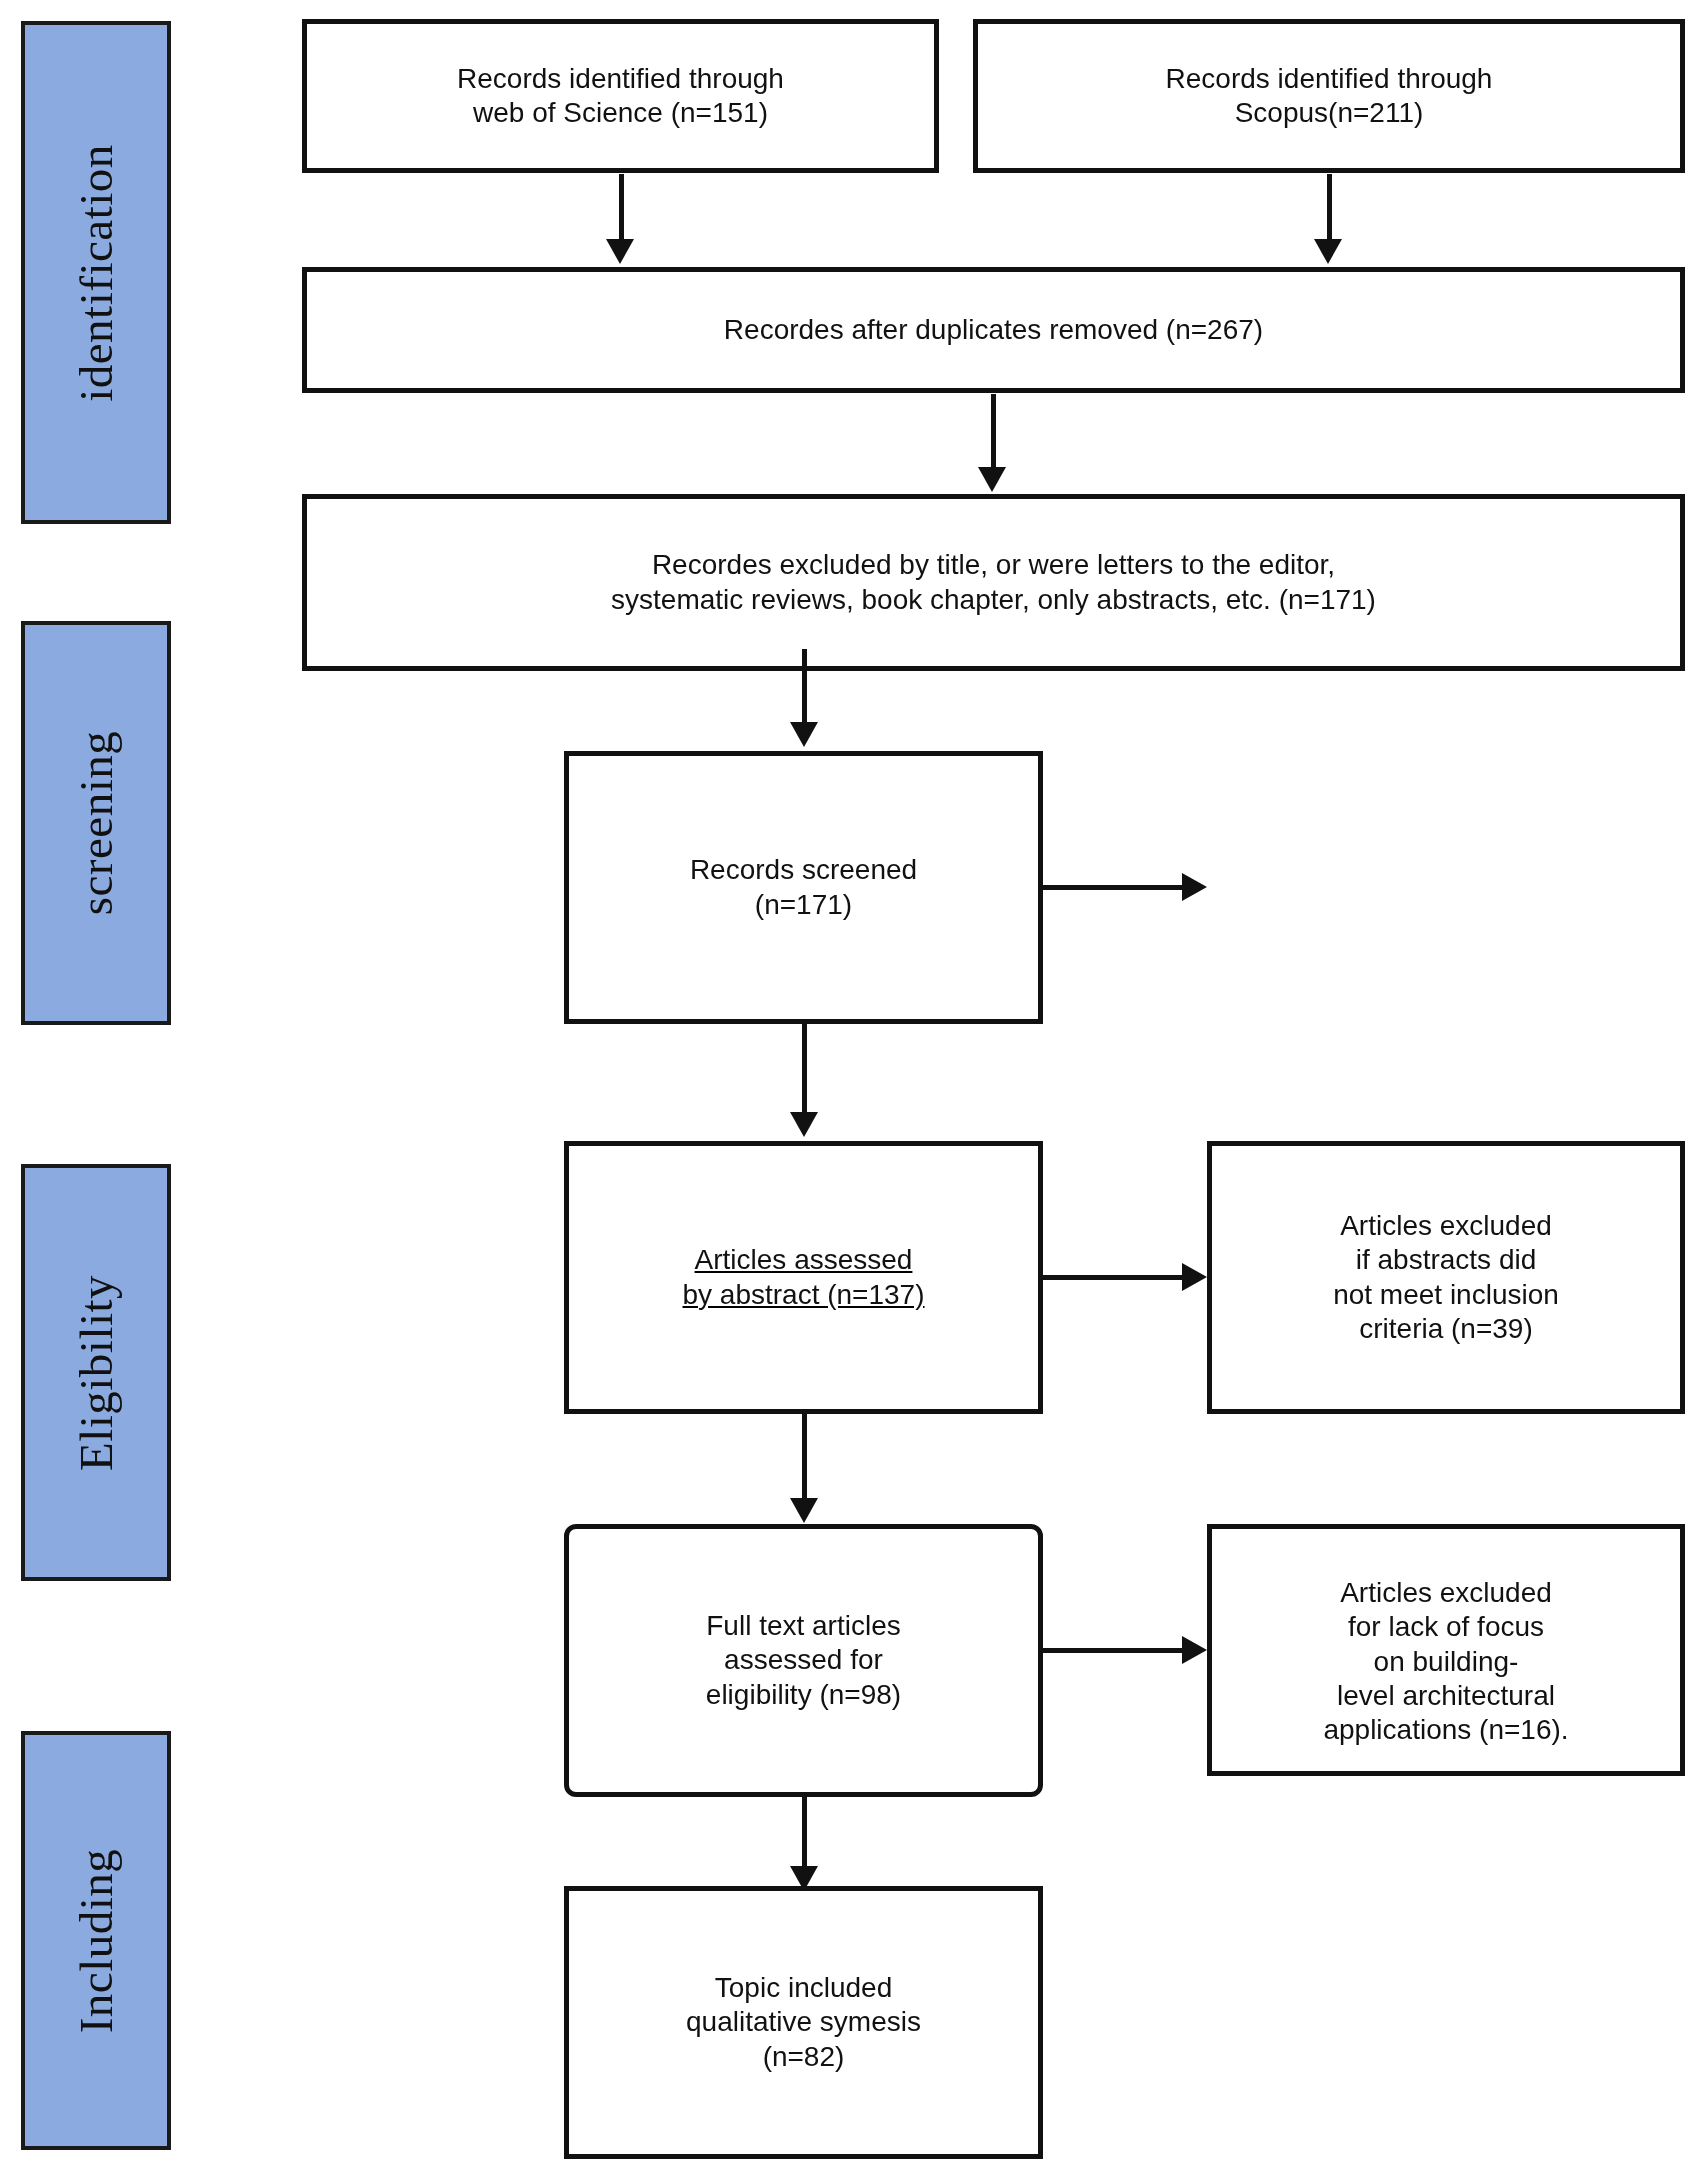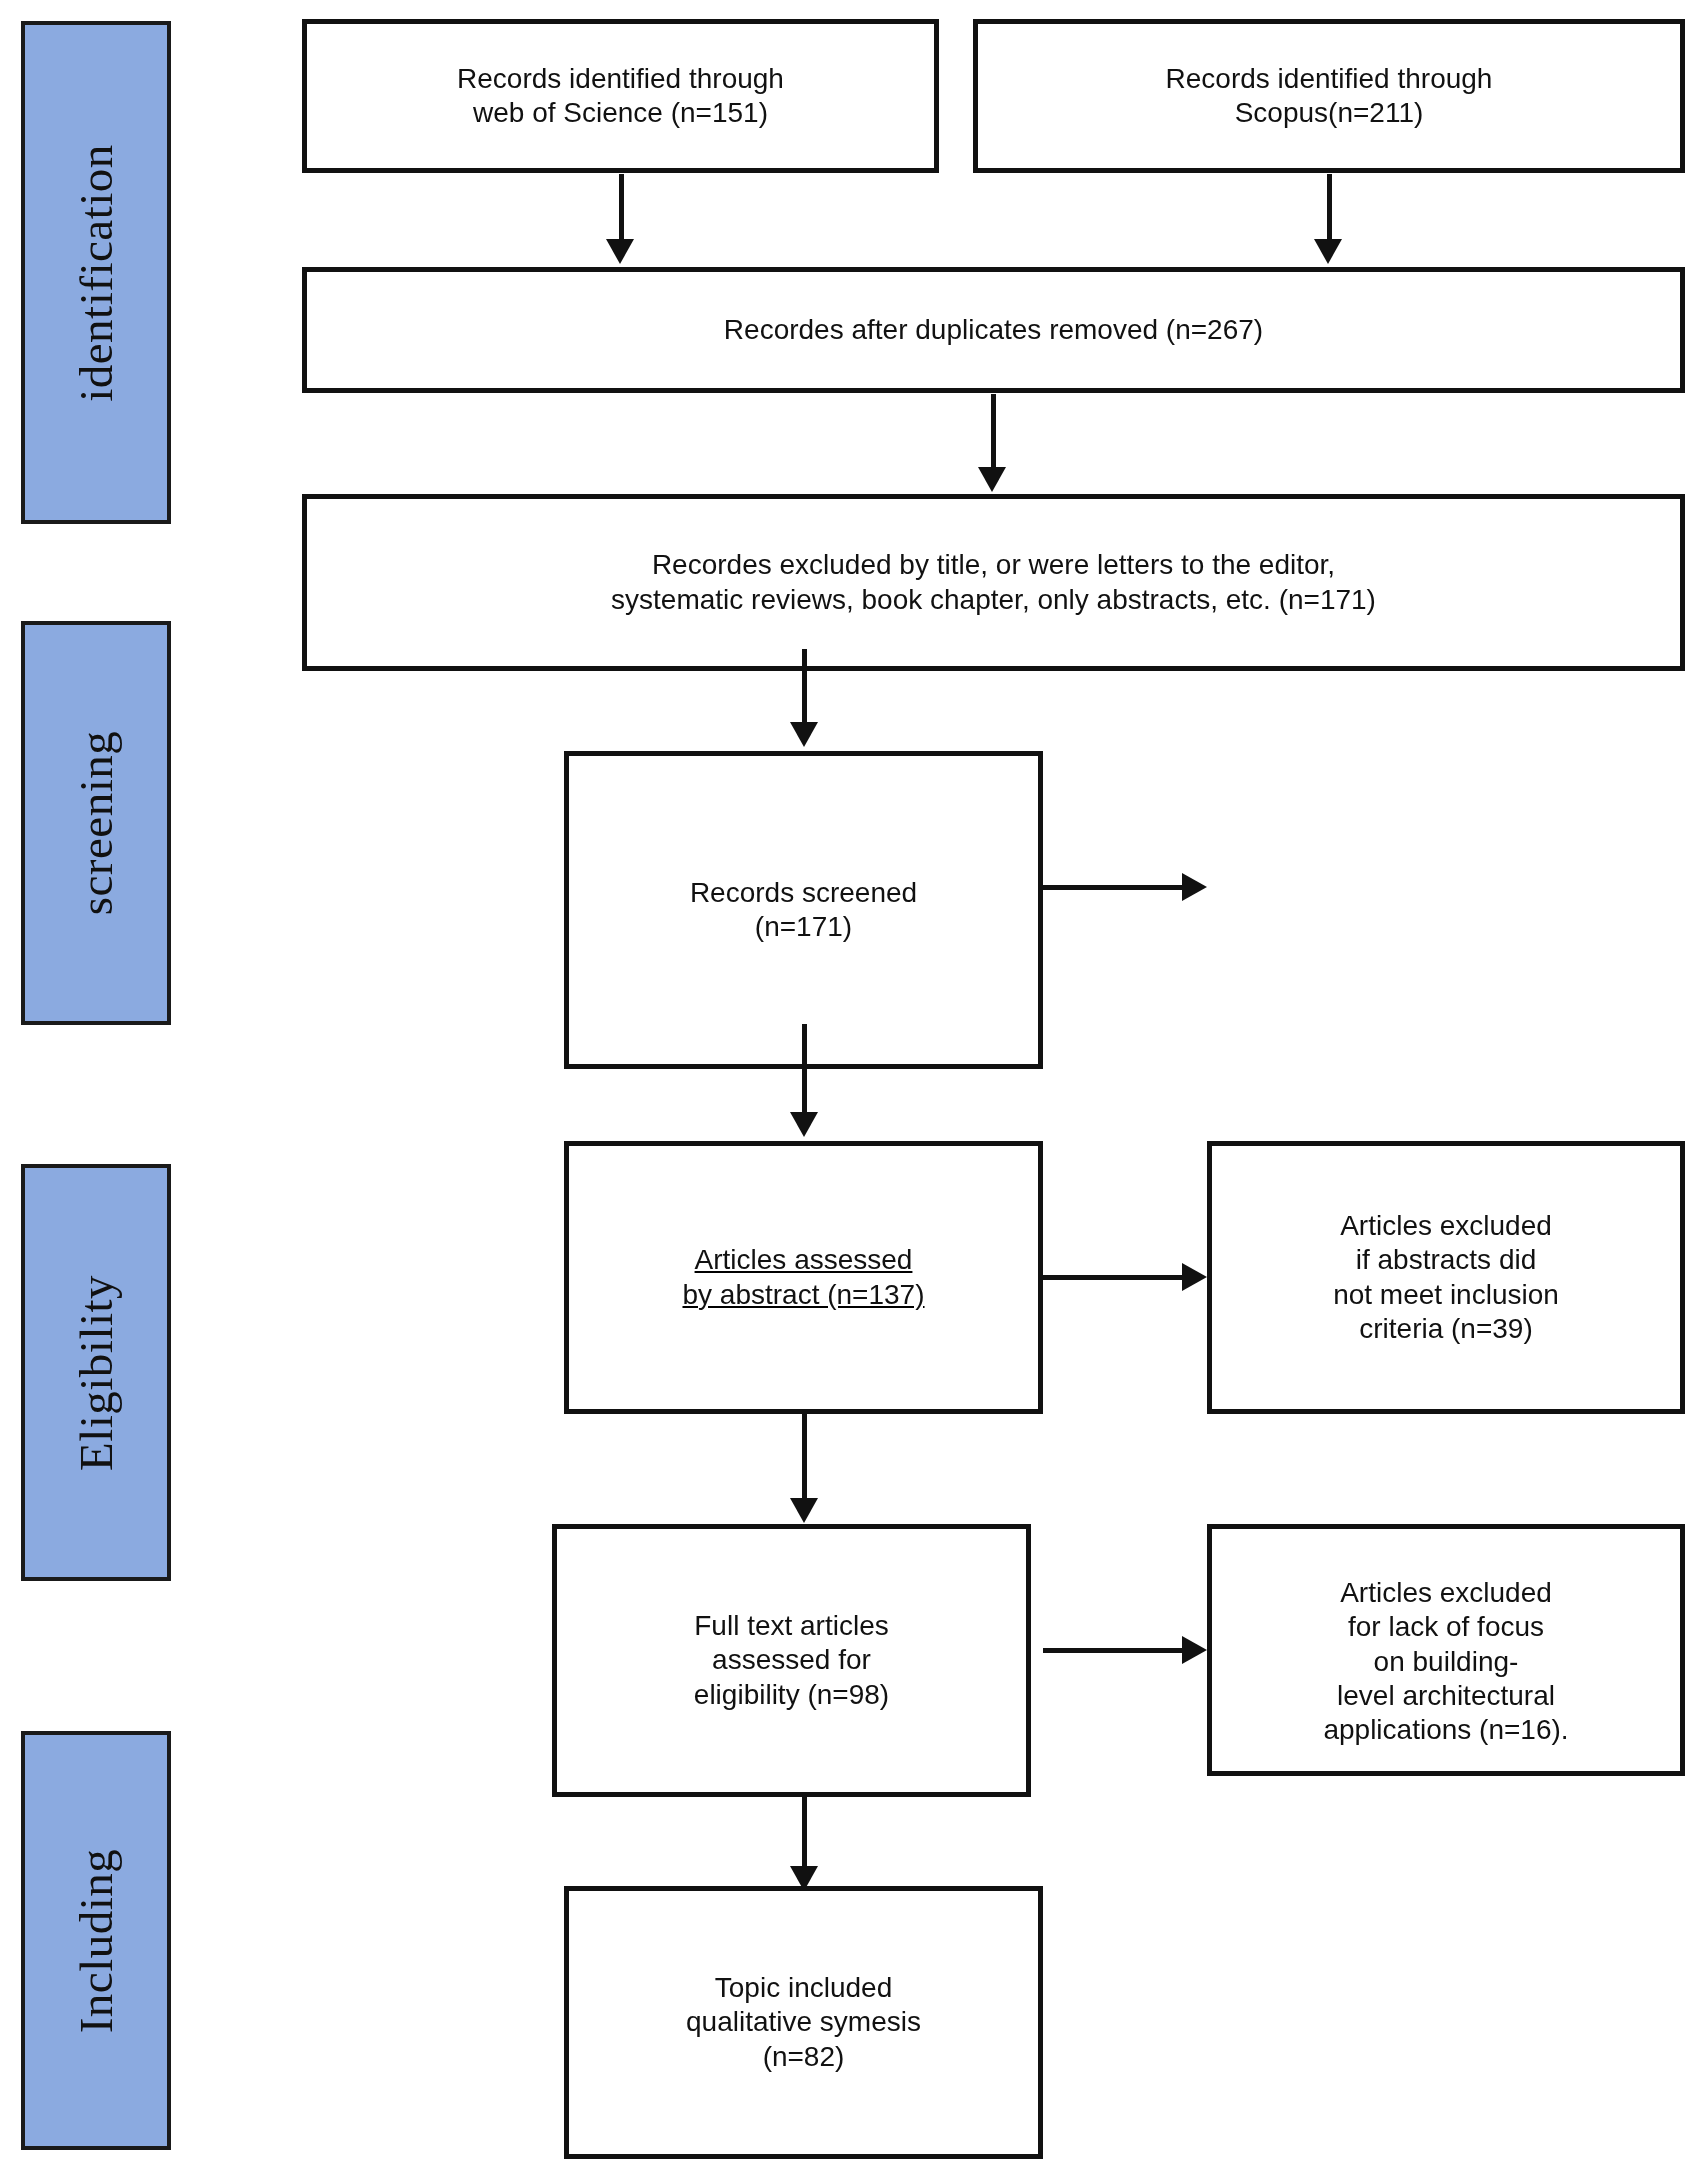--- a/index.html
+++ b/index.html
@@ -133,21 +133,21 @@
   <div class="arrow-down" style="left:978px; top:467px;"></div>
 
   <div class="flow-box" style="left:302px; top:494px; width:1383px; height:177px;">
     <span class="flow-text tight">Recordes excluded by title, or were letters to the editor,
 systematic reviews, book chapter, only abstracts, etc. (n=171)</span>
   </div>
 
   <div class="v-line" style="left:802px; top:649px; height:75px;"></div>
   <div class="arrow-down" style="left:790px; top:722px;"></div>
 
-  <div class="flow-box" style="left:564px; top:751px; width:479px; height:318px;">
+  <div class="flow-box" style="left:564px; top:751px; width:479px; height:273px;">
     <span class="flow-text">Records screened
 (n=171)</span>
   </div>
 
   <div class="h-line" style="left:1043px; top:885px; width:140px;"></div>
   <div class="arrow-right" style="left:1182px; top:873px;"></div>
 
 
   <div class="v-line" style="left:802px; top:1024px; height:90px;"></div>
   <div class="arrow-down" style="left:790px; top:1112px;"></div>
@@ -163,21 +163,21 @@
   <div class="flow-box" style="left:1207px; top:1141px; width:478px; height:273px;">
     <span class="flow-text">Articles excluded
 if abstracts did
 not meet inclusion
 criteria (n=39)</span>
   </div>
 
   <div class="v-line" style="left:802px; top:1414px; height:85px;"></div>
   <div class="arrow-down" style="left:790px; top:1498px;"></div>
 
-  <div class="flow-box" style="left:552px; top:1524px; width:479px; height:273px;">
+  <div class="flow-box" style="left:564px; top:1524px; width:479px; height:273px;border-radius:12px;">
     <span class="flow-text">Full text articles
 assessed for
 eligibility (n=98)</span>
   </div>
 
   <div class="h-line" style="left:1043px; top:1648px; width:140px;"></div>
   <div class="arrow-right" style="left:1182px; top:1636px;"></div>
 
   <div class="flow-box overflow" style="left:1207px; top:1524px; width:478px; height:252px;">
     <span class="flow-text">Articles excluded

